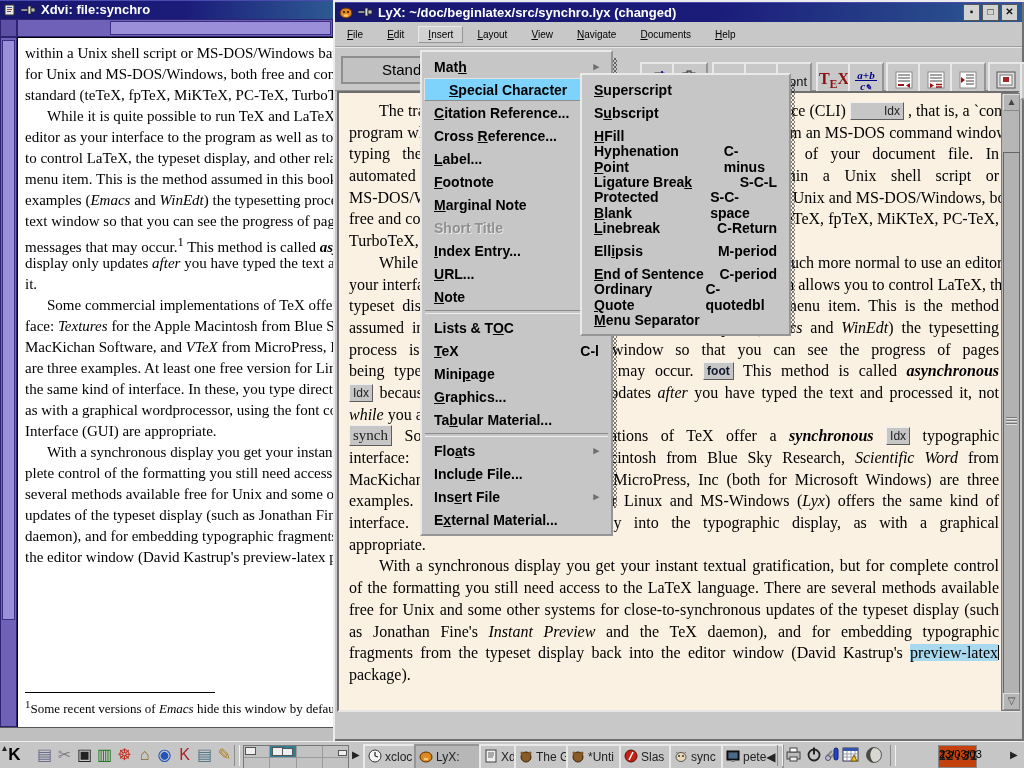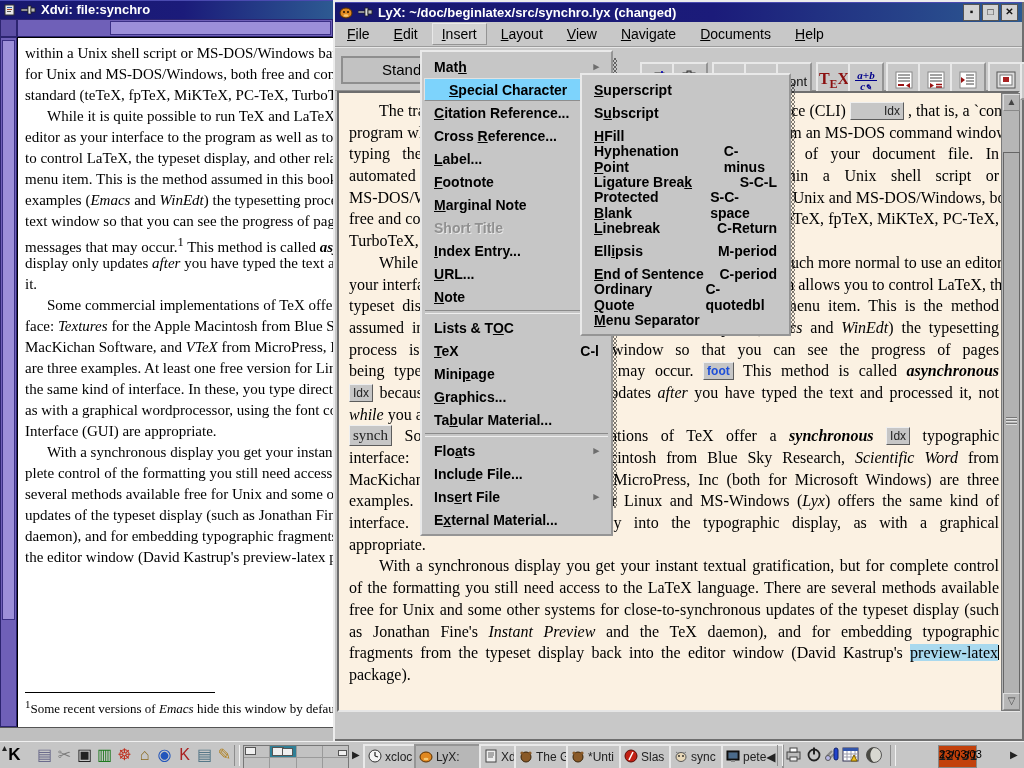--- a/index.html
+++ b/index.html
@@ -33,21 +33,21 @@
   #xdvi-fn{position:absolute;left:7px;bottom:10px;font-family:"Liberation Serif",serif;
            font-size:13px;color:#000;white-space:nowrap;}
   #xdvi-bottom{left:0;top:727px;width:333px;height:14px;background:#bfbfbf;border-top:1px solid #555;}
 
   
   #lyx{left:333px;top:0;width:691px;height:741px;background:#c8c8c8;
        box-shadow:inset 2px 2px 0 #ececec, inset -2px -2px 0 #6f6f6f;}
   #lyx-title{left:2px;top:2px;width:687px;height:20px;}
   #lyx-menubar{left:2px;top:22px;width:687px;height:25px;display:flex;align-items:center;
                background:#c8c8c8;border-bottom:1px solid #9d9d9d;}
-  .mb-item{font-size:14px;color:#000;padding:2px 9px;margin:0 2px;border:1px solid transparent;}
+  .mb-item{font-size:10px;color:#000;padding:2px 9px;margin:0 2px;border:1px solid transparent;}
   .mb-item.pressed{border:1px outset #e8e8e8;background:#d2d2d2;}
   #lyx-toolbar{left:2px;top:47px;width:687px;height:44px;background:#c8c8c8;
                border-top:1px solid #e8e8e8;border-bottom:1px solid #8f8f8f;}
   #combo{left:6px;top:8px;width:112px;height:28px;background:#c2c2c2;border:2px solid #8e8e8e;
          font-size:15px;color:#000;text-align:right;line-height:24px;padding-right:8px;}
   .tb-btn{position:absolute;top:14px;width:32px;height:34px;background:#c8c8c8;
           border:2px outset #e8e8e8;display:flex;align-items:center;justify-content:center;
           font-size:13px;color:#111;}
   .tex-label{font-family:"Liberation Serif",serif;font-weight:bold;color:#8b1010;font-size:16px;}
   .tex-label sub{font-size:12px;}
@@ -59,21 +59,21 @@
            border:2px solid;border-color:#6e6e6e #e6e6e6 #e6e6e6 #6e6e6e;overflow:hidden;}
   #doctext{position:absolute;left:10px;top:7px;width:650px;color:#000;}
   .dl{font-family:"Liberation Serif",serif;font-size:16px;line-height:21.7px;height:21.7px;
       text-align:justify;text-align-last:justify;white-space:nowrap;}
   .dl.last{text-align-last:left;}
   .dl.in{text-indent:30px;}
   .tt{font-family:"Liberation Mono",monospace;font-size:14px;}
   .chip{display:inline-block;font-family:"Liberation Sans",sans-serif;font-size:12px;
         line-height:14px;padding:1px 3px;background:#c6c6c6;color:#222;
         border:1px solid;border-color:#efefef #5c5c5c #5c5c5c #efefef;vertical-align:1px;}
-  .chip.chip-foot{color:#1d4ed8;font-weight:bold;}
+  .chip.chip-foot{color:#0f172a;font-weight:bold;}
   .chip.chip-open{font-family:"Liberation Serif",serif;font-size:15px;line-height:17px;}
   .sel{background:#a9d9ee;}
   .caret{display:inline-block;width:1px;height:15px;background:#000;vertical-align:-2px;}
 
   
   #lyxsb{left:668px;top:93px;width:19px;height:618px;background:#b6b6b6;
          border:1px solid #7a7a7a;}
   .sb-arrow{position:absolute;left:1px;width:15px;height:15px;background:#b6b6b6;
             border:1px outset #ddd;color:#444;font-size:10px;line-height:14px;text-align:center;}
   #lyxsb-thumb{position:absolute;left:1px;top:58px;width:15px;height:544px;background:#b2b2b2;

